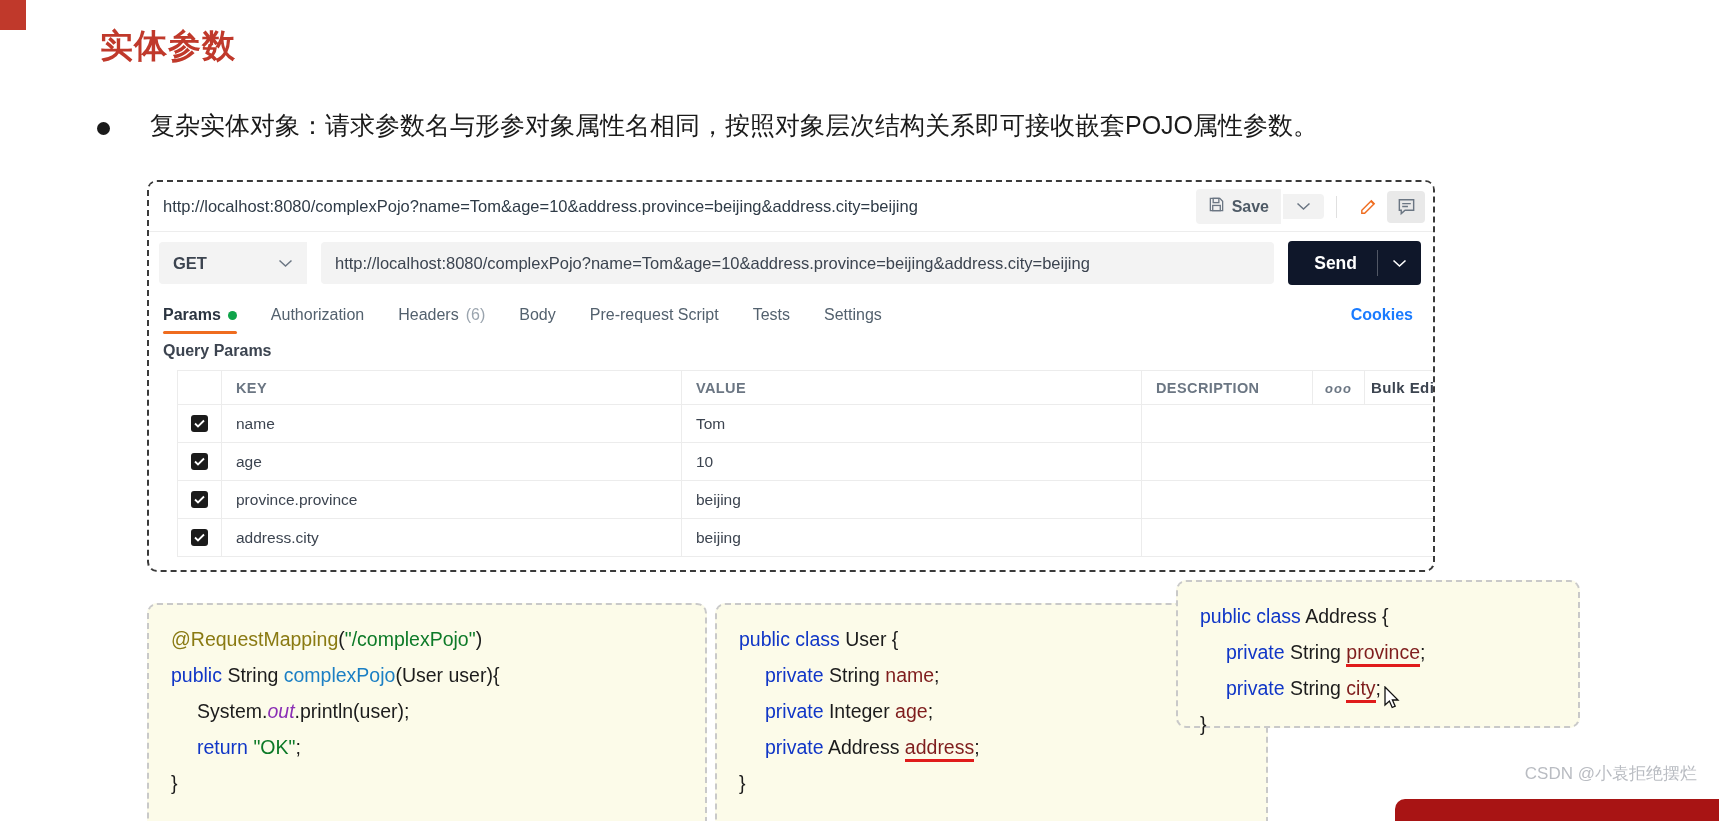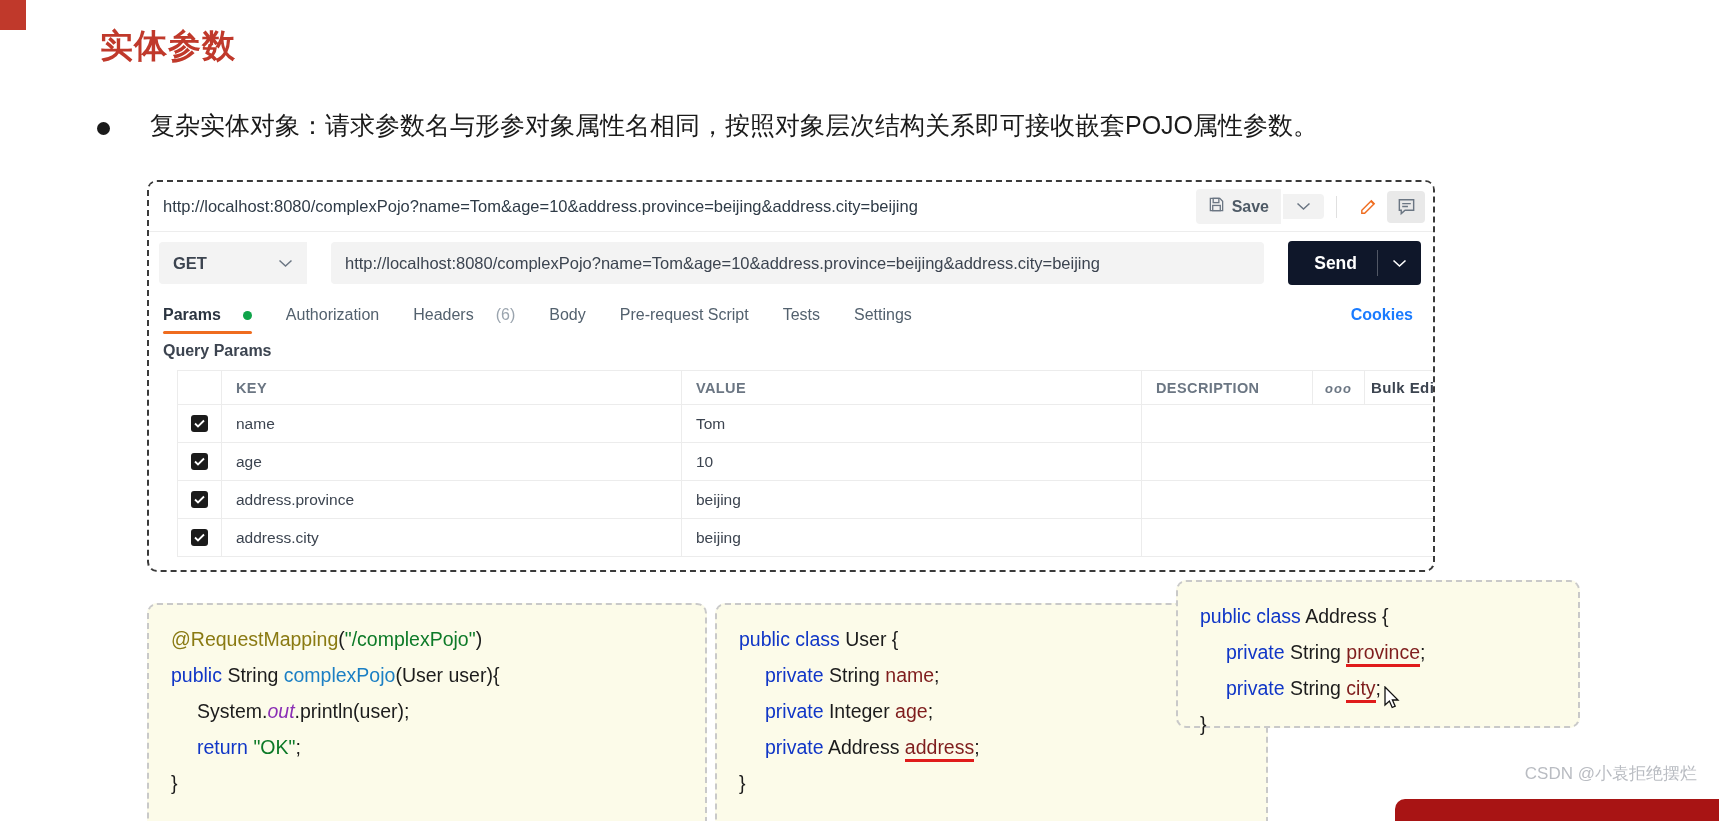--- a/index.html
+++ b/index.html
@@ -70,21 +70,21 @@
     width: 1px; height: 22px; background: #e0e0e0; margin: 0 12px;
   }
   .icon-btn {
     width: 38px; height: 32px; border-radius: 4px;
     display: flex; align-items: center; justify-content: center;
   }
   .icon-btn.light { background: #ffffff; }
   .icon-btn.grey { background: #e9e9e9; }
 
   .pm-urlbar {
-    display: flex; align-items: center; gap: 12px;
+    display: flex; align-items: center; gap: 2px;
     padding: 9px 12px 9px 10px; background: #fff;
   }
   .method-box {
     width: 148px; height: 42px; display: flex; align-items: center;
     justify-content: space-between; padding: 0 14px;
     background: #f3f3f3; border-radius: 4px 0 0 4px;
     font-size: 16.5px; font-weight: 700; color: #3c4450;
   }
   .url-box {
     flex: 1 1 auto; height: 42px; display: flex; align-items: center;
@@ -102,21 +102,21 @@
     padding: 0 14px; border-left: 1px solid rgba(255,255,255,.28);
     display: flex; align-items: center; height: 26px;
   }
 
   .pm-tabs {
     display: flex; align-items: center; padding: 0 14px;
     height: 42px; position: relative;
   }
   .pm-tab {
     font-size: 16px; color: #53616e; margin-right: 34px;
-    display: flex; align-items: center; gap: 22px; position: relative;
+    display: flex; align-items: center; gap: 7px; position: relative;
     height: 100%;
   }
   .pm-tab.active { color: #2b3440; font-weight: 600; }
   .pm-tab.active::after {
     content: ""; position: absolute; left: 0; right: 0; bottom: 2px;
     height: 3px; background: #ef6c1f; border-radius: 2px;
   }
   .green-dot {
     width: 9px; height: 9px; border-radius: 50%; background: #0fa44a;
   }
@@ -330,21 +330,21 @@
       <tr>
         <td class="col-check">
           <div class="cell-check">
               <span class="cbox">
                 <svg width="11" height="9" viewBox="0 0 11 9" fill="none" stroke="#fff" stroke-width="1.8">
                   <path d="M1 4.5 L4 7.5 L10 1.5"></path>
                 </svg>
               </span>
             </div>
         </td>
-        <td class="col-key">address.province</td>
+        <td class="col-key">province.province</td>
         <td class="col-value">beijing</td>
         <td colspan="3"></td>
       </tr>
       <tr>
         <td class="col-check">
           <div class="cell-check">
               <span class="cbox">
                 <svg width="11" height="9" viewBox="0 0 11 9" fill="none" stroke="#fff" stroke-width="1.8">
                   <path d="M1 4.5 L4 7.5 L10 1.5"></path>
                 </svg>

